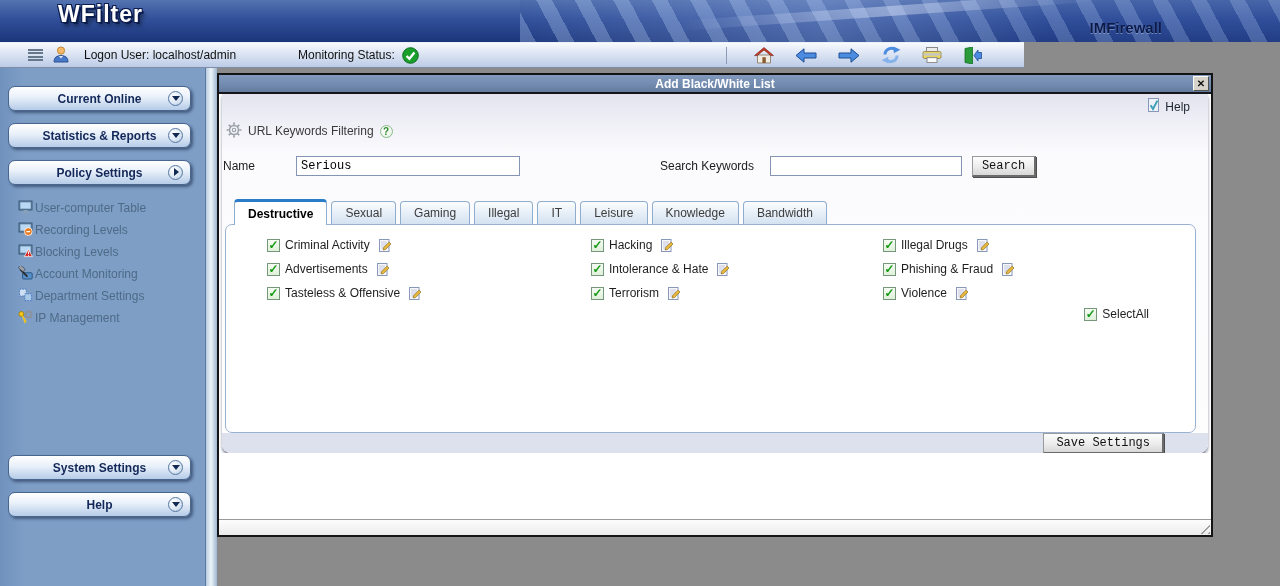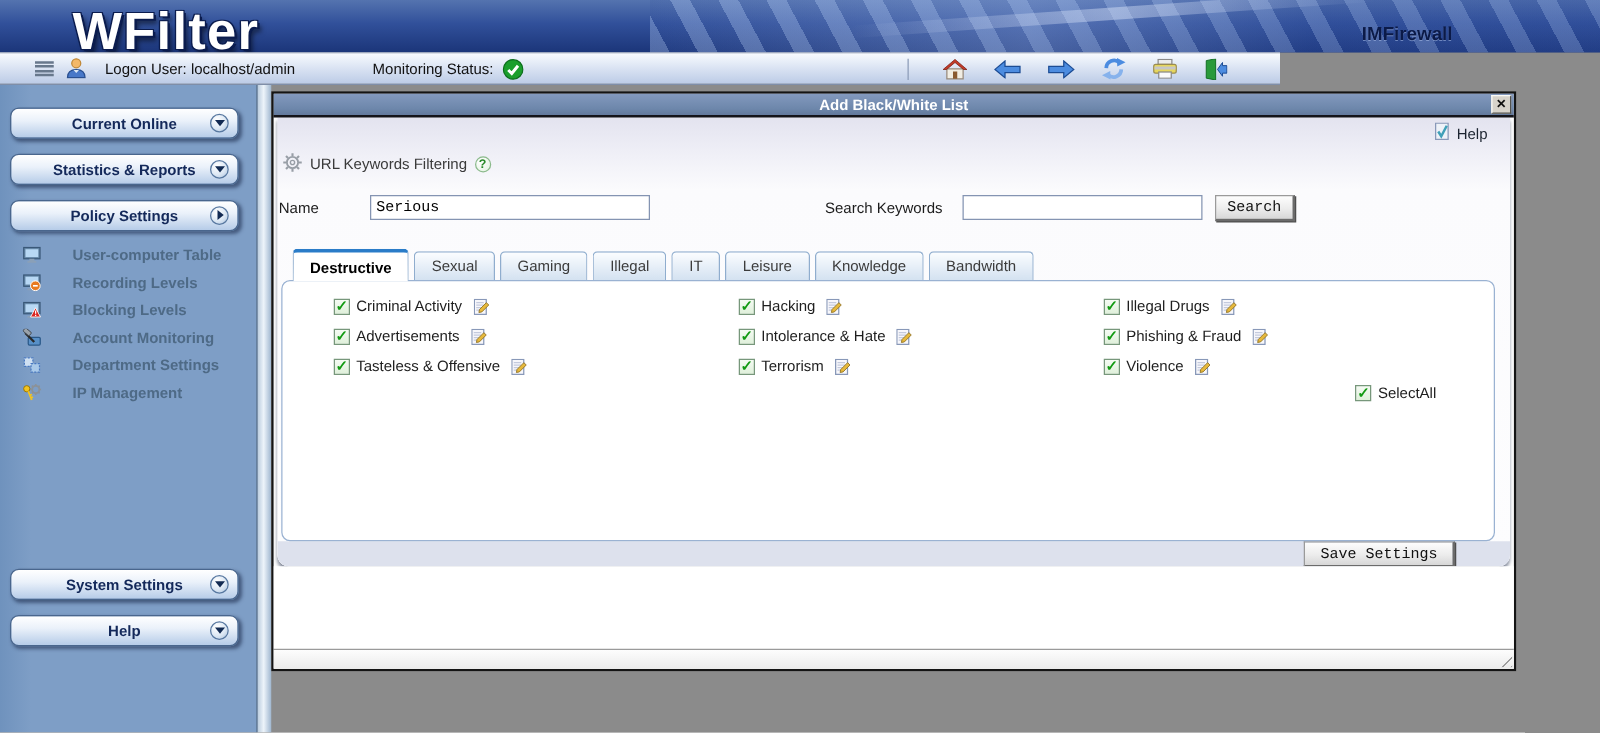--- a/index.html
+++ b/index.html
@@ -14,21 +14,21 @@
   
   .banner { position:absolute; left:0; top:0; width:1280px; height:42px;
     background:linear-gradient(180deg,#5473af 0%,#31509a 45%,#1b3579 100%); overflow:hidden; }
   .banner-texture { position:absolute; right:0; top:0; width:760px; height:42px;
     background:
       linear-gradient(100deg, rgba(20,40,100,0) 0%, rgba(150,175,225,.35) 40%, rgba(40,70,150,.2) 70%),
       repeating-linear-gradient(62deg, rgba(160,185,230,.40) 0 14px, rgba(55,85,160,.18) 14px 34px); }
   .banner-streak { position:absolute; right:180px; top:6px; width:420px; height:10px;
     background:linear-gradient(90deg,rgba(255,255,255,0),rgba(220,230,250,.45),rgba(255,255,255,0));
     transform:rotate(-4deg); }
-  .logo { position:absolute; left:58px; top:1px; font-size:42px; font-weight:bold; letter-spacing:1px;
+  .logo { position:absolute; left:58px; top:1px; font-size:23px; font-weight:bold; letter-spacing:1px;
     color:#ffffff; text-shadow:2px 2px 0 #0b1c4e, -1px -1px 0 #0b1c4e, 1px -1px 0 #0b1c4e,
     -1px 1px 0 #0b1c4e, 3px 4px 4px rgba(0,0,0,.55); }
   .brand { position:absolute; right:118px; top:19px; font-size:15px; font-weight:bold; color:#0b1a48;
     text-shadow:0 1px 0 rgba(180,200,240,.5); }
 
   
   .toolbar { position:absolute; left:0; top:42px; width:1024px; height:26px;
     background:linear-gradient(180deg,#f7fafe 0%,#d6e0f1 55%,#bccbe6 100%);
     border-top:1px solid #e9f0fa; border-bottom:1px solid #7f8ea8;
     display:flex; align-items:center; }
@@ -54,30 +54,30 @@
     font-weight:bold; color:#14295a; cursor:pointer; }
   .side-btn.first { margin-top:18px; }
   .side-circle { position:absolute; right:7px; top:3.5px; width:15px; height:15px; border-radius:50%;
     border:1px solid #5878a0; background:radial-gradient(circle at 35% 30%,#ffffff,#dde8f4 55%,#aac2de);
     display:flex; align-items:center; justify-content:center; }
   .tri-down { width:0; height:0; border-left:4px solid transparent; border-right:4px solid transparent;
     border-top:5px solid #122a52; margin-top:1px; }
   .tri-right { width:0; height:0; border-top:4px solid transparent; border-bottom:4px solid transparent;
     border-left:5px solid #122a52; margin-left:2px; }
   .policy-menu { margin:-4px 10px 0 18px; padding:4px 0 8px 0; }
-  .menu-item { height:22px; display:flex; align-items:flex-start; gap:25px; color:#4e6a86; cursor:pointer; white-space:nowrap;font-weight:bold; }
+  .menu-item { height:22px; display:flex; align-items:center; gap:2px; color:#4e6a86; cursor:pointer; white-space:nowrap; }
   .side-spacer { height:118px; }
 
   
   .gutter { position:absolute; left:205px; top:68px; width:12px; height:518px;
     background:linear-gradient(90deg,#b9cbdd 0%,#edf4fa 45%,#9fb6cf 100%); border-left:1px solid #587aa0; }
 
   
   .dialog { position:absolute; left:217px; top:73px; width:996px; height:464px;
-    border:2px solid #141414; background:#e5e5e5; display:flex; flex-direction:column; }
+    border:2px solid #141414; background:#404040; display:flex; flex-direction:column; }
   .titlebar { flex:none; height:19px; position:relative;
     background:linear-gradient(180deg,#8399be 0%,#6d87ab 70%,#63799c 100%);
     border-bottom:2px solid #14141a; color:#fff; font-weight:bold;
     text-align:center; line-height:18px; }
   .close-btn { position:absolute; right:2px; top:1px; width:16px; height:15px;
     background:#d7d3cb; border:1px solid; border-color:#fbfbf8 #52524e #52524e #fbfbf8;
     color:#101010; font-weight:bold; font-size:10px; line-height:13px; text-align:center; cursor:pointer; }
   .dialog-body { flex:1; display:flex; flex-direction:column; background:#ffffff; min-height:0; }
 
   .card { margin:0 3px; background:linear-gradient(180deg,#e3e3ef 0px,#eeeef6 26px,#fbfbfd 58px,#fdfdfe 100%);

